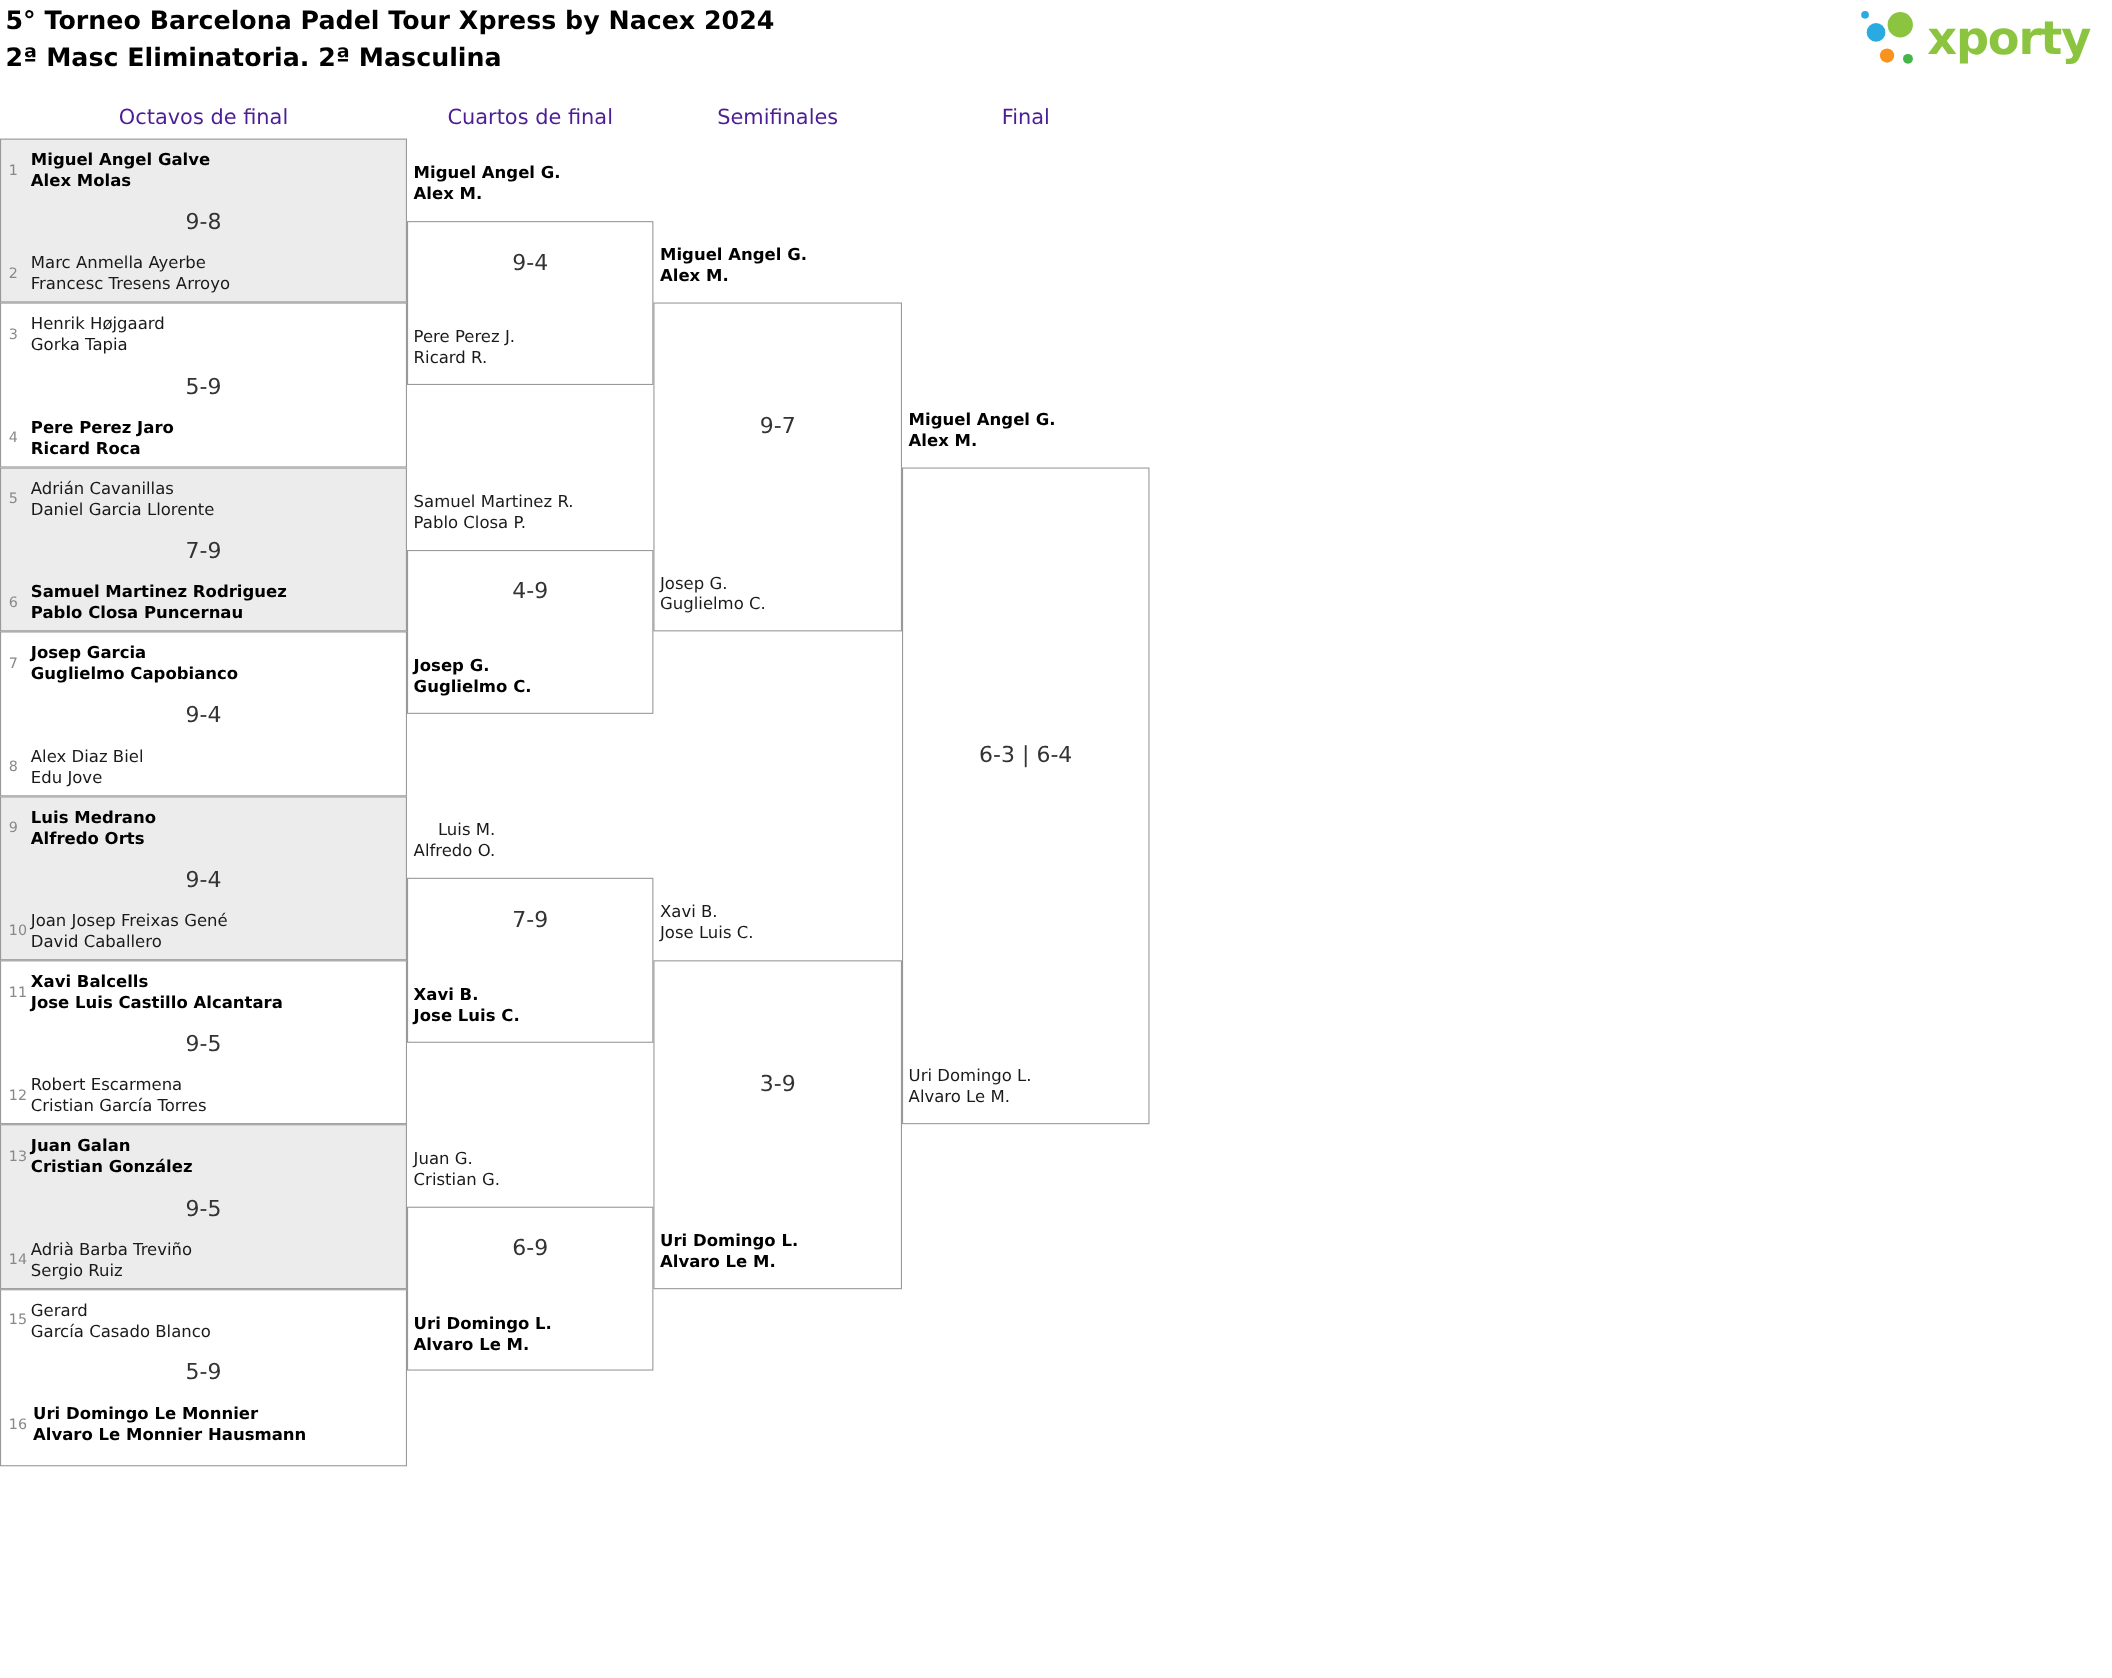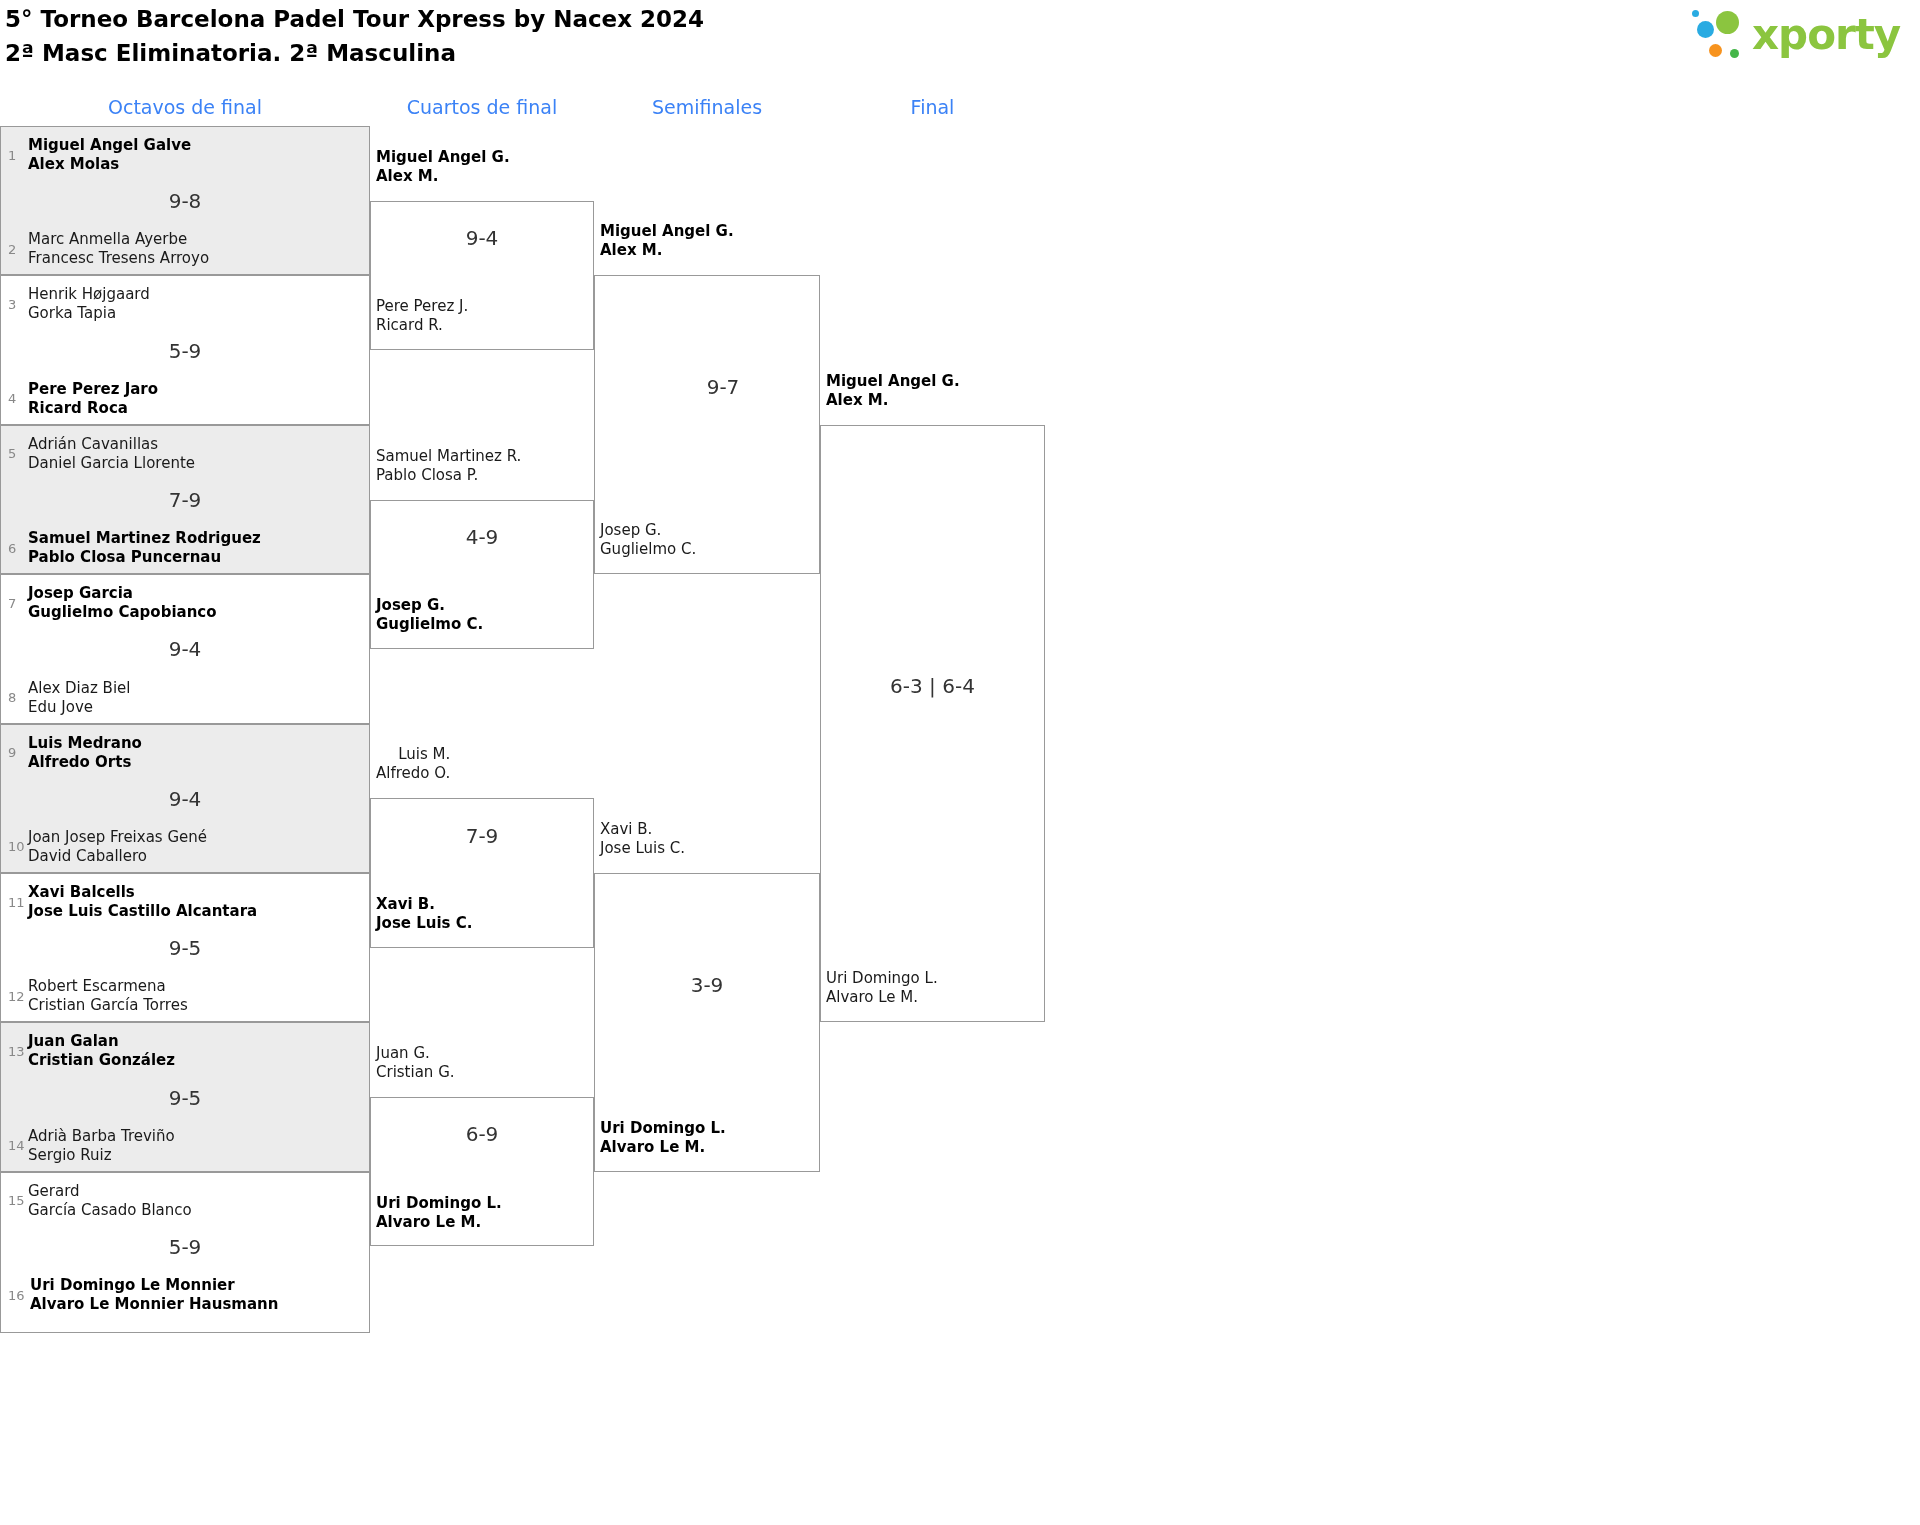--- a/index.html
+++ b/index.html
@@ -4,21 +4,21 @@
 <style>
   html,body{margin:0;padding:0;}
   body{
     width:1920px;height:1525px;background:#ffffff;
     font-family:"DejaVu Sans","Liberation Sans",sans-serif;
     position:relative;overflow:hidden;
   }
   .page{position:absolute;left:0;top:0;width:1920px;height:1525px;}
   .title{position:absolute;left:5px;top:6px;font-size:23px;font-weight:700;color:#000;white-space:nowrap;}
   .subtitle{position:absolute;left:5px;top:40px;font-size:23px;font-weight:700;color:#000;white-space:nowrap;}
-  .round-header{position:absolute;text-align:center;font-size:19px;color:#3b82f6;}
+  .round-header{position:absolute;text-align:center;font-size:19px;color:#4c1d95;}
   .match{position:absolute;border:1px solid #999;box-sizing:border-box;background:transparent;}
   .match.shaded{background:#ececec;}
   .team{position:absolute;}
   .pline{font-size:15px;line-height:19px;color:#1a1a1a;white-space:nowrap;}
   .team.winner .pline{font-weight:700;color:#000;}
   .seed{position:absolute;font-size:13px;color:#888;display:flex;align-items:center;}
   .score{position:absolute;text-align:center;font-size:20px;line-height:19px;color:#333;}
   .logo{position:absolute;left:1692px;top:8px;display:flex;align-items:center;gap:8px;}
   .logo-icon{position:relative;width:52px;height:54px;}
   .dot{position:absolute;border-radius:50%;}
@@ -194,21 +194,21 @@
       <div class="score" style="left: 370px; top: 1125.3px; width: 224px;">6-9</div>
       <div class="match" style="left: 594px; top: 275.4px; width: 226px; height: 298.8px; border-color: rgb(153, 153, 153);"></div>
       <div class="team winner" style="left: 600px; top: 222.4px;">
         <div class="pline">Miguel Angel G.</div>
         <div class="pline">Alex M.</div>
       </div>
       <div class="team" style="left: 600px; top: 521.2px;">
         <div class="pline">Josep G.</div>
         <div class="pline">Guglielmo C.</div>
       </div>
-      <div class="score" style="left: 594px; top: 378.3px; width: 226px; padding-left: 16px;">9-7</div>
+      <div class="score" style="left: 594px; top: 378.3px; width: 226px;">9-7</div>
       <div class="match" style="left: 594px; top: 873px; width: 226px; height: 298.8px; border-color: rgb(153, 153, 153);"></div>
       <div class="team" style="left: 600px; top: 820px;">
         <div class="pline">Xavi B.</div>
         <div class="pline">Jose Luis C.</div>
       </div>
       <div class="team winner" style="left: 600px; top: 1118.8px;">
         <div class="pline">Uri Domingo L.</div>
         <div class="pline">Alvaro Le M.</div>
       </div>
       <div class="score" style="left: 594px; top: 975.9px; width: 226px;">3-9</div>

